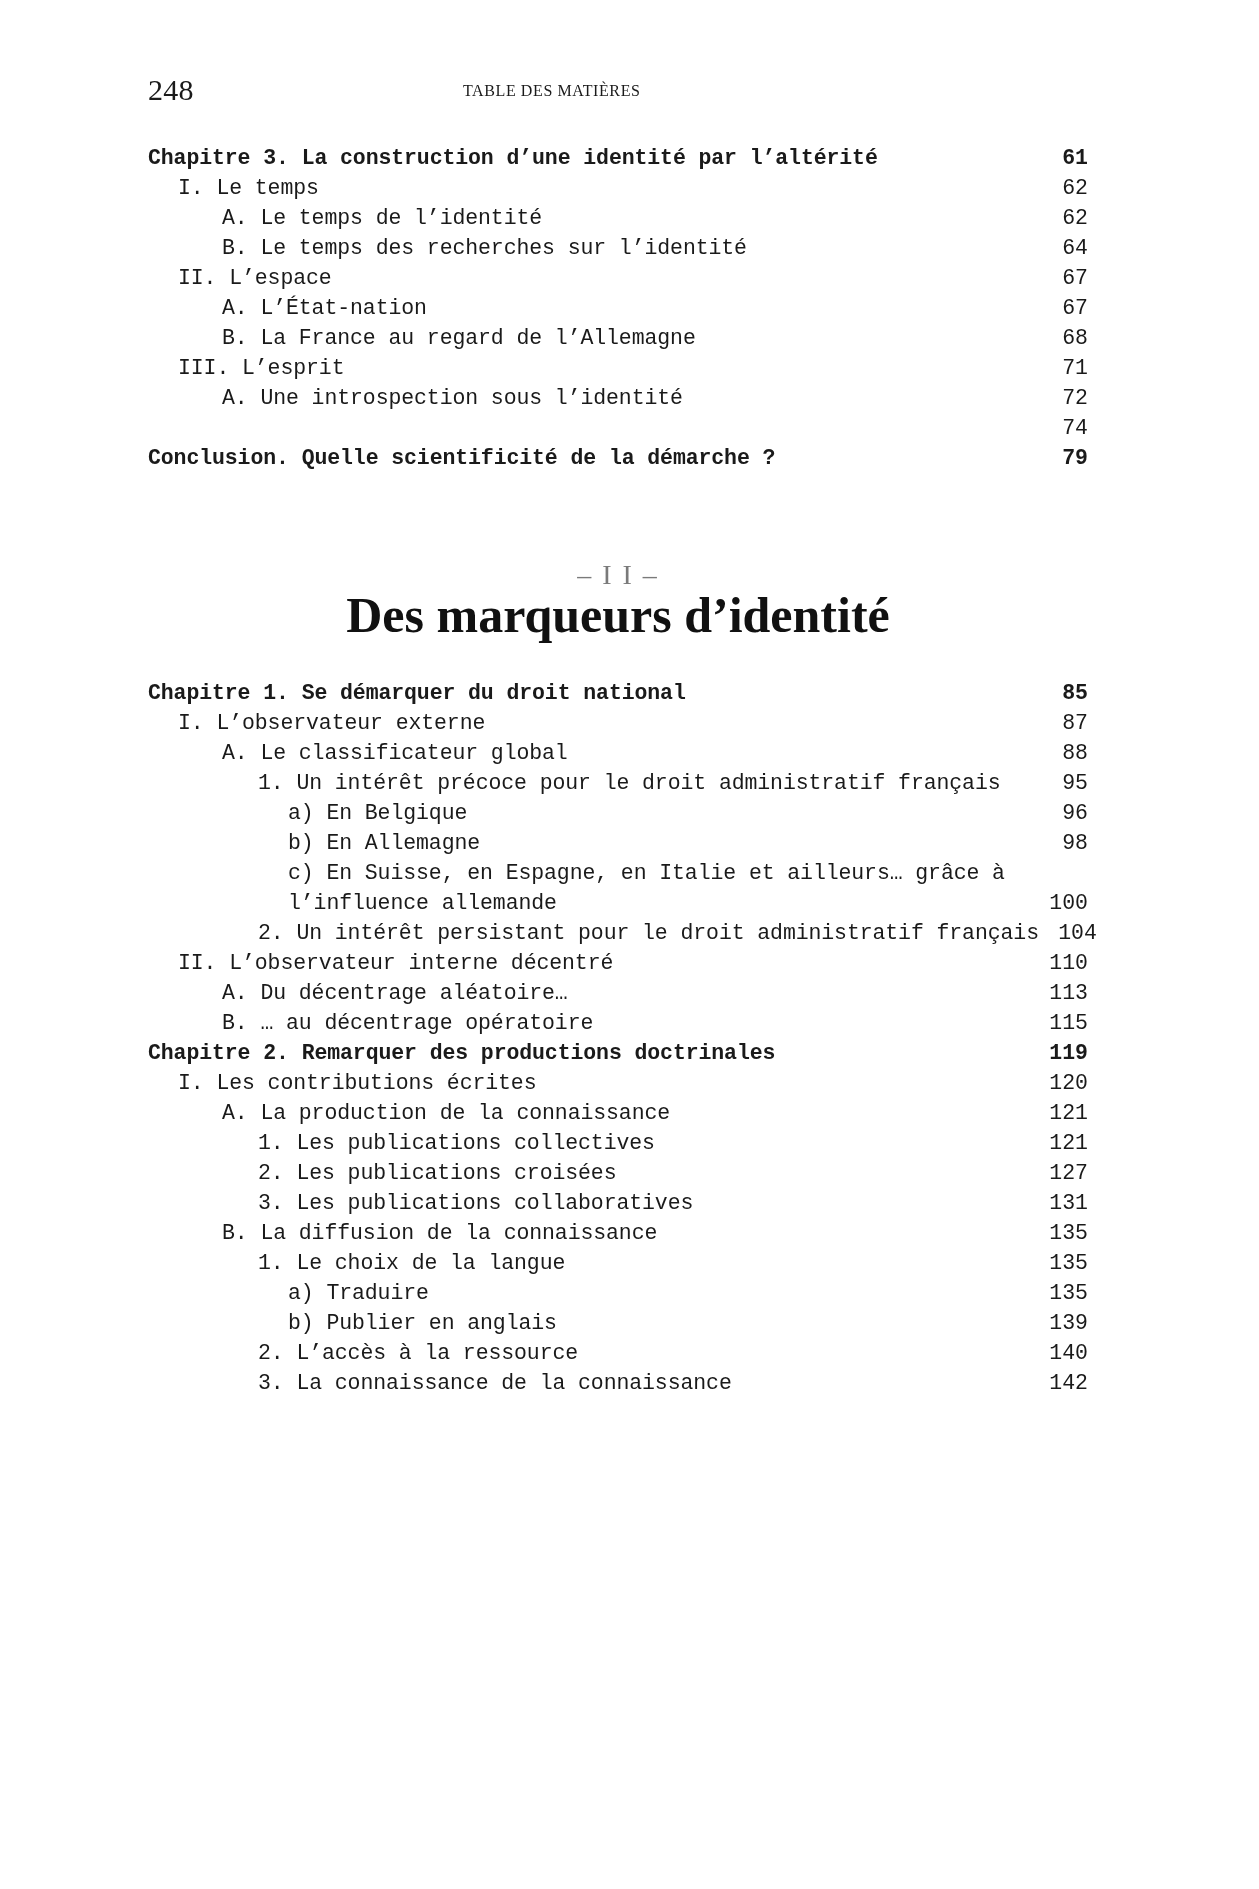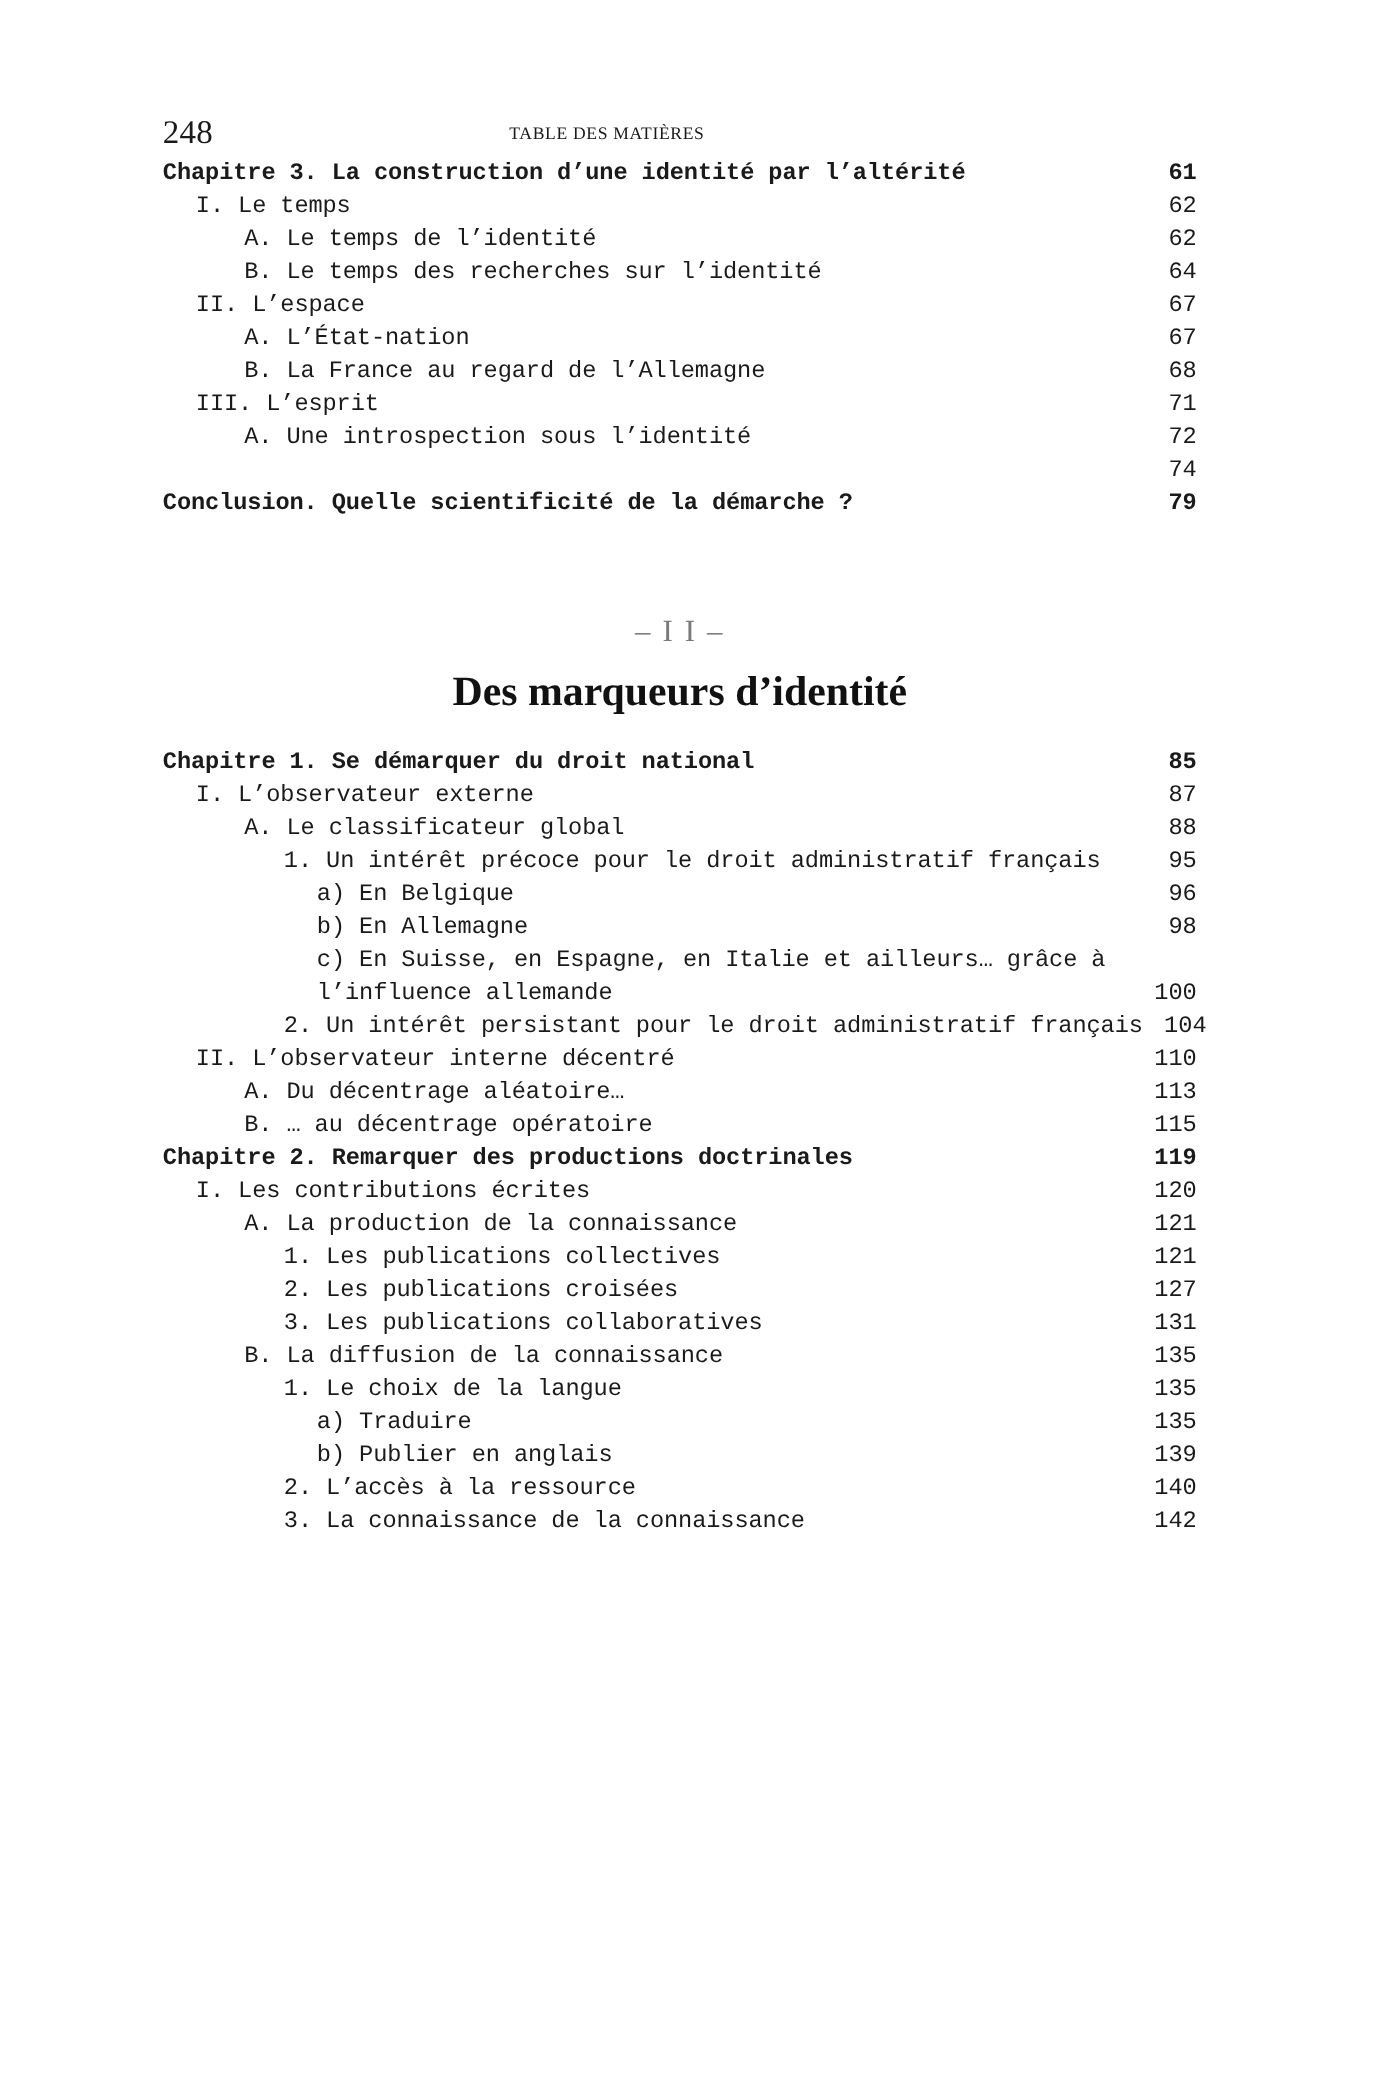--- a/index.html
+++ b/index.html
@@ -25,21 +25,20 @@
     overflow: hidden;
   }
 
   
   .running-head {
     position: absolute;
     left: 148px;
     top: 72px;
     width: 940px;
     height: 40px;
-    margin-top: 31px;
   }
   .folio {
     position: absolute;
     left: 0;
     top: 0;
     font-family: "Liberation Serif", serif;
     font-size: 30px;
     line-height: 36px;
     color: #1a1a1a;
     letter-spacing: 0.2px;
@@ -111,24 +110,24 @@
   }
   .part-number {
     font-family: "Liberation Serif", serif;
     font-size: 28px;
     line-height: 34px;
     color: #7a7a7a;
     letter-spacing: 2px;
     font-weight: normal;
   }
   .part-title {
-    margin-top: 14px;
+    margin-top: 0;
     font-family: "Liberation Serif", serif;
     font-weight: bold;
-    font-size: 38px;
+    font-size: 50px;
     line-height: 46px;
     color: #111111;
     letter-spacing: 0px;
   }
 </style>
 </head>
 <body>
 
 <div class="page">
 

